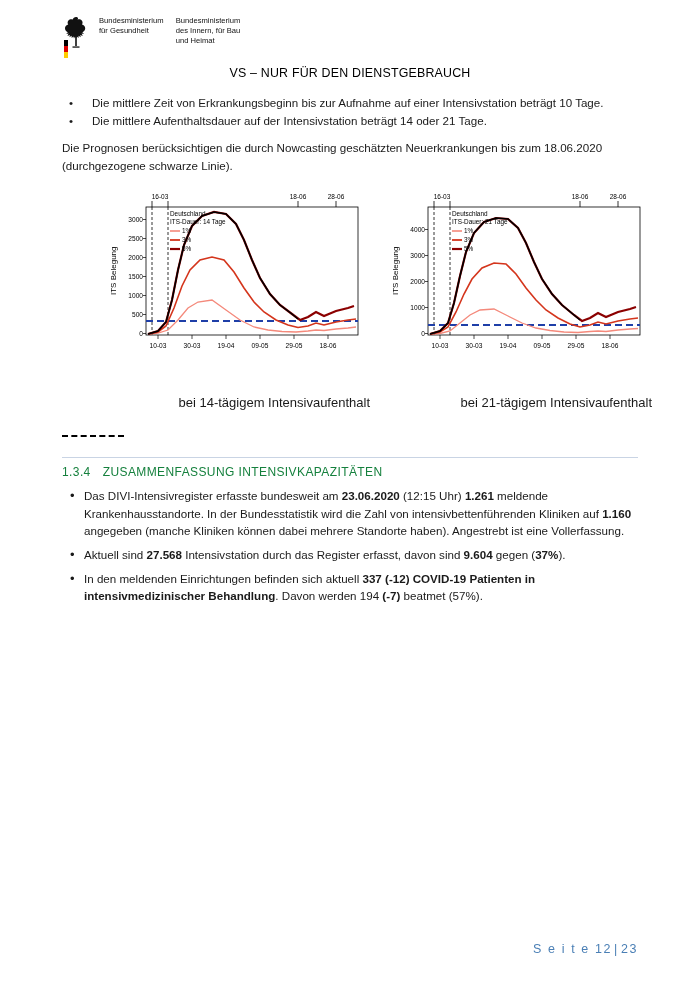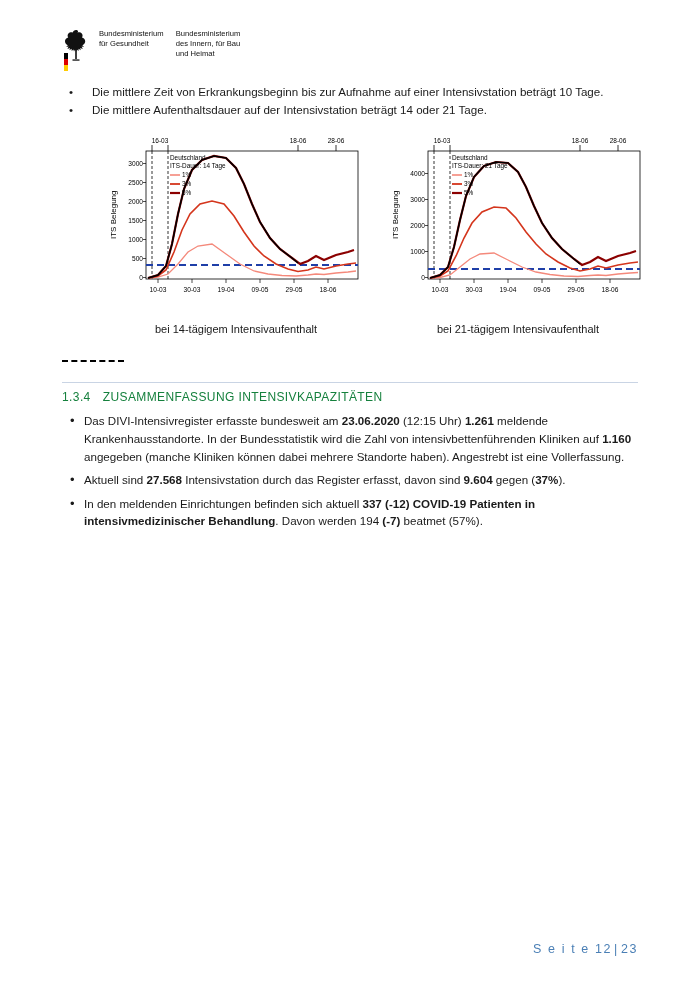--- a/index.html
+++ b/index.html
@@ -13,21 +13,21 @@
     font-family: "Liberation Sans", sans-serif;
     color: #1a1a1a;
     position: relative;
     overflow: hidden;
   }
   .page {
     position: relative;
     width: 700px;
     height: 990px;
     box-sizing: border-box;
-    padding: 13px 62px;
+    padding: 0 62px;
   }
 
   
   .logo-row {
     display: flex;
     align-items: flex-start;
     padding-top: 14px;
     gap: 9px;
   }
   .eagle {
@@ -93,23 +93,23 @@
 
   
   .charts-row {
     display: flex;
     margin-top: 16px;
     padding-left: 40px;
     gap: 14px;
   }
   .chart-box { width: 268px; }
   .chart-caption {
-    text-align: center;
-    font-size: 11px;
-    margin-top: 0;
+    text-align: right;
+    font-size: 13px;
+    margin-top: 16px;
   }
 
   
   .legend-note {
     margin-top: 22px;
     font-size: 11.2px;
     line-height: 1.5;
   }
   .legend-line {
     display: flex;
@@ -206,32 +206,34 @@
         <div>für Gesundheit</div>
       </span>
       <span class="ministry-col">
         <div>Bundesministerium</div>
         <div>des Innern, für Bau</div>
         <div>und Heimat</div>
       </span>
     </div>
   </div>
 
+  <div class="classification">VS – NUR FÜR DEN DIENSTGEBRAUCH</div>
 
   <div class="bullets-top">
     <div class="bullet-line">
       <span class="bullet-dot">•</span>
       <span class="bullet-text">Die mittlere Zeit von Erkrankungsbeginn bis zur Aufnahme auf einer Intensivstation beträgt 10 Tage.</span>
     </div>
     <div class="bullet-line">
       <span class="bullet-dot">•</span>
       <span class="bullet-text">Die mittlere Aufenthaltsdauer auf der Intensivstation beträgt 14 oder 21 Tage.</span>
     </div>
   </div>
 
+  <div class="para">Die Prognosen berücksichtigen die durch Nowcasting geschätzten Neuerkrankungen bis zum 18.06.2020 (durchgezogene schwarze Linie).</div>
 
   <div class="charts-row">
 
     <div class="chart-box">
       <svg viewBox="0 0 268 185" width="268" height="185">
         <rect x="0" y="0" width="268" height="185" fill="#ffffff"></rect>
 
         <g font-size="6.5" fill="#000" font-family="Liberation Sans, sans-serif">
           <text x="58" y="9" text-anchor="middle">16-03</text>
           <text x="196" y="9" text-anchor="middle">18-06</text>

